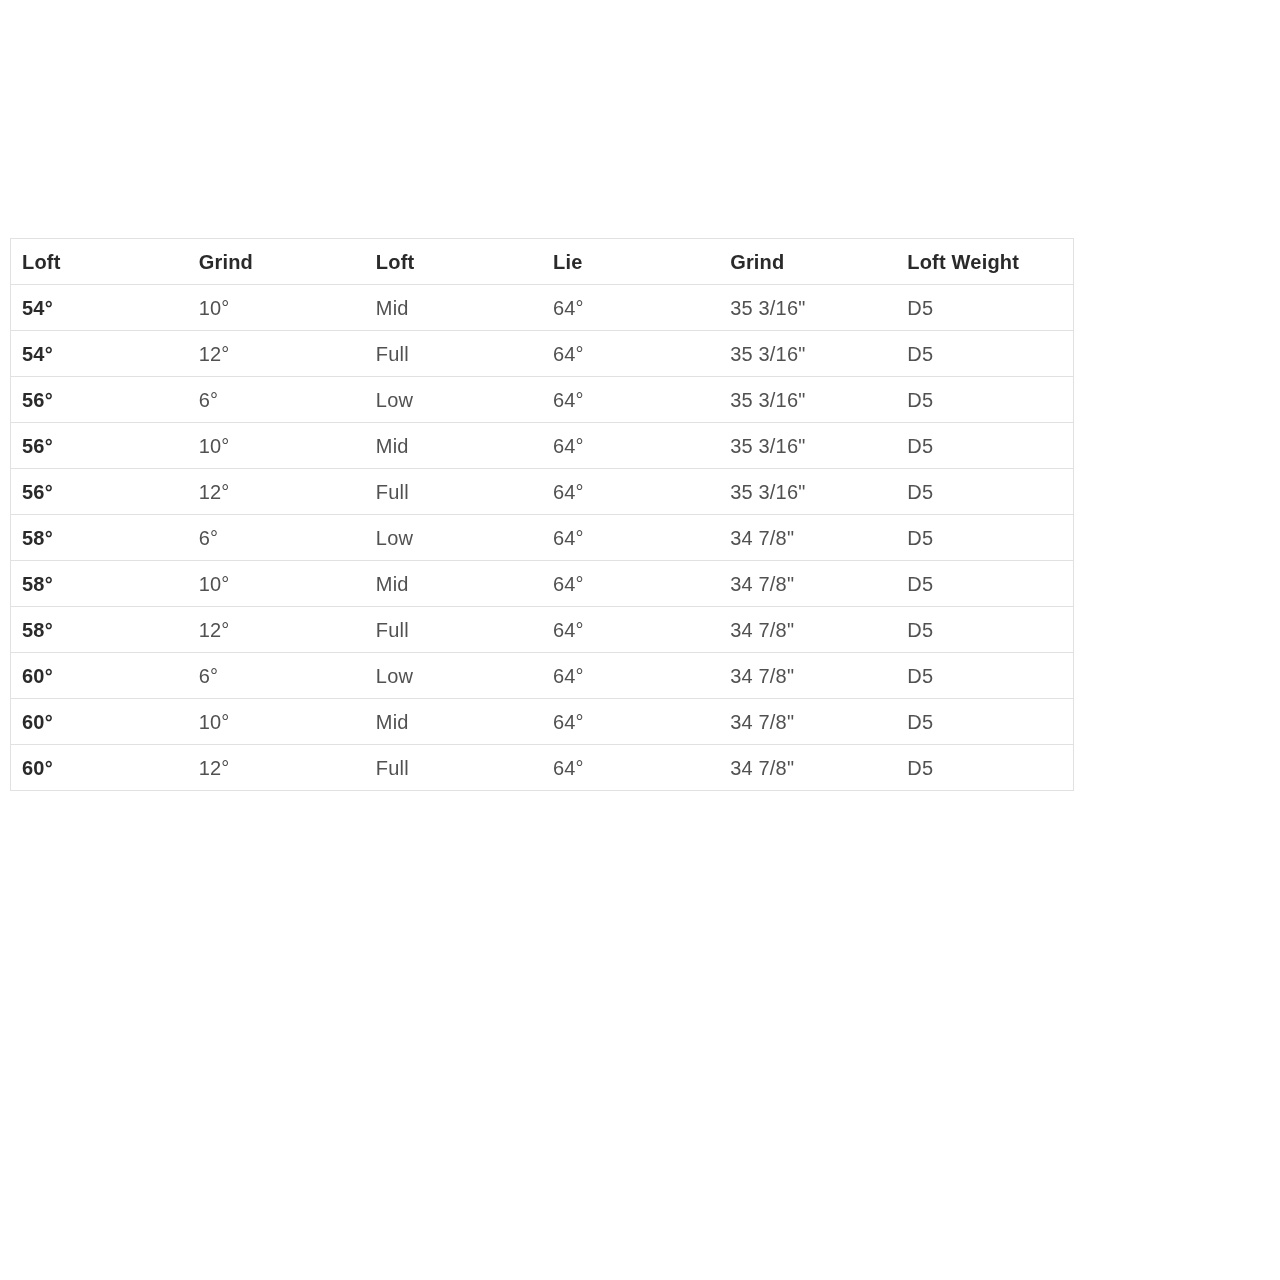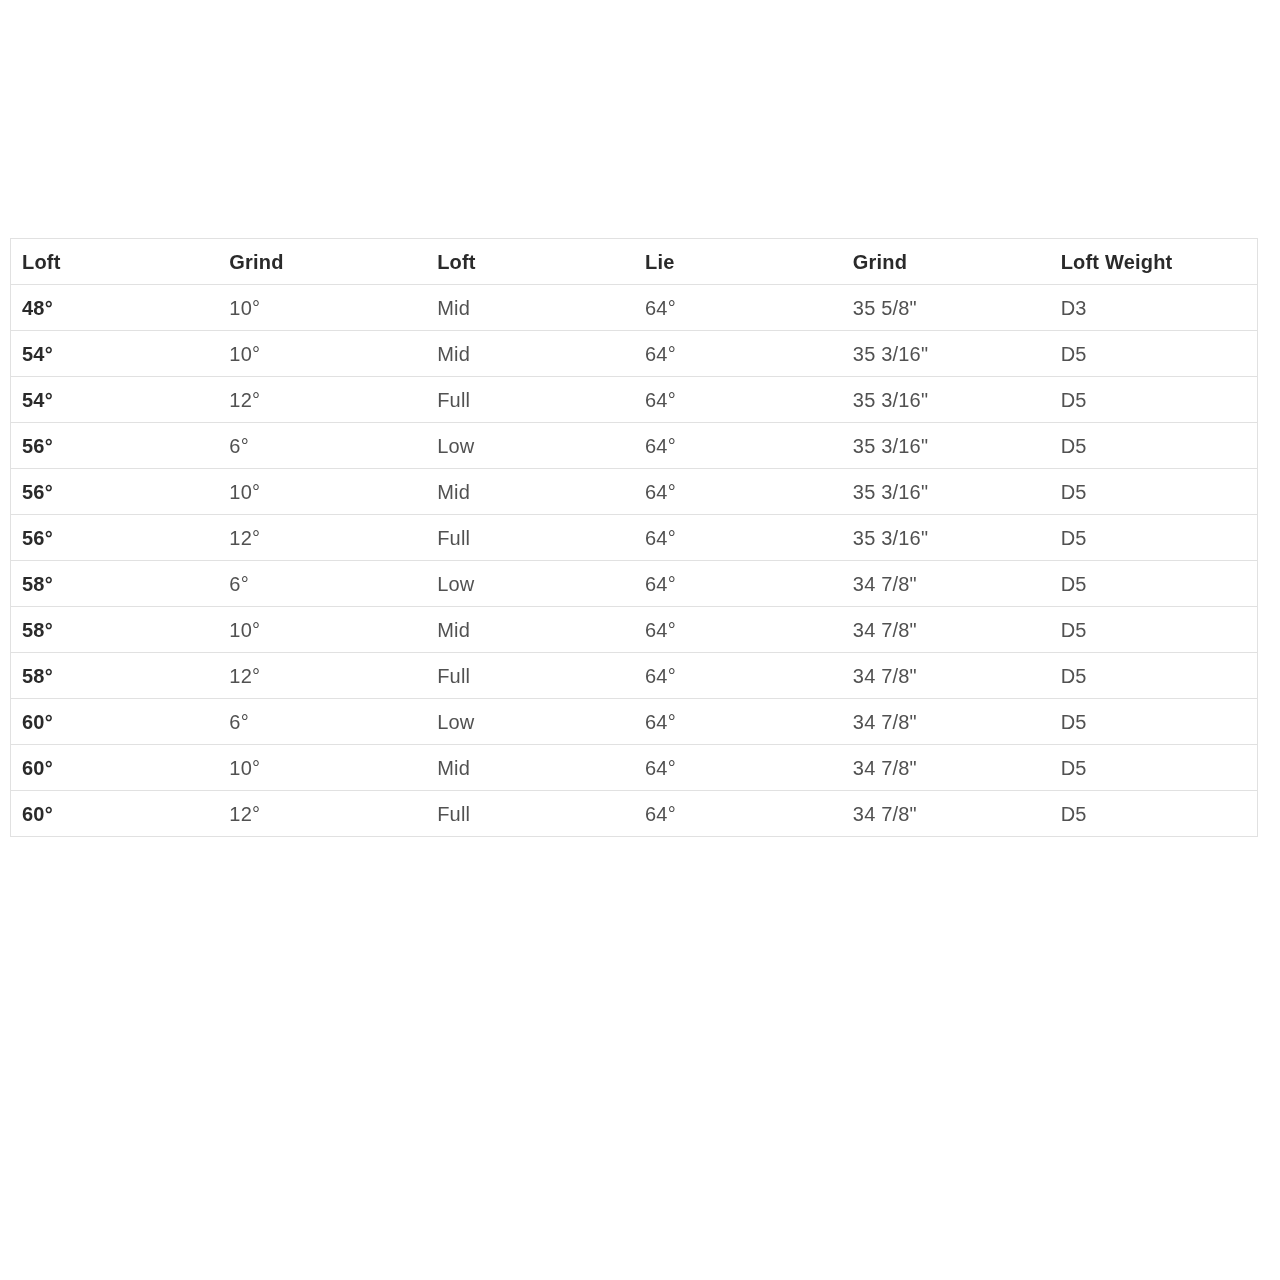--- a/index.html
+++ b/index.html
@@ -8,21 +8,21 @@
     padding: 0;
     width: 1280px;
     height: 1280px;
     background: #ffffff;
     font-family: "Liberation Sans", sans-serif;
   }
   .spec-table-wrap {
     position: absolute;
     left: 10px;
     top: 238px;
-    width: 1248px;
+    width: 1064px;
   }
   table.spec {
     width: 100%;
     table-layout: fixed;
     border-collapse: collapse;
     border: 1px solid #e1e1e1;
     background: #ffffff;
   }
   table.spec th,
   table.spec td {
@@ -60,28 +60,20 @@
       <tr>
         <th>Loft</th>
         <th>Grind</th>
         <th>Loft</th>
         <th>Lie</th>
         <th>Grind</th>
         <th>Loft Weight</th>
       </tr>
     </thead>
     <tbody>
-        <tr>
-          <td>48°</td>
-          <td>10°</td>
-          <td>Mid</td>
-          <td>64°</td>
-          <td>35 5/8"</td>
-          <td>D3</td>
-        </tr>
         <tr>
           <td>54°</td>
           <td>10°</td>
           <td>Mid</td>
           <td>64°</td>
           <td>35 3/16"</td>
           <td>D5</td>
         </tr>
         <tr>
           <td>54°</td>

